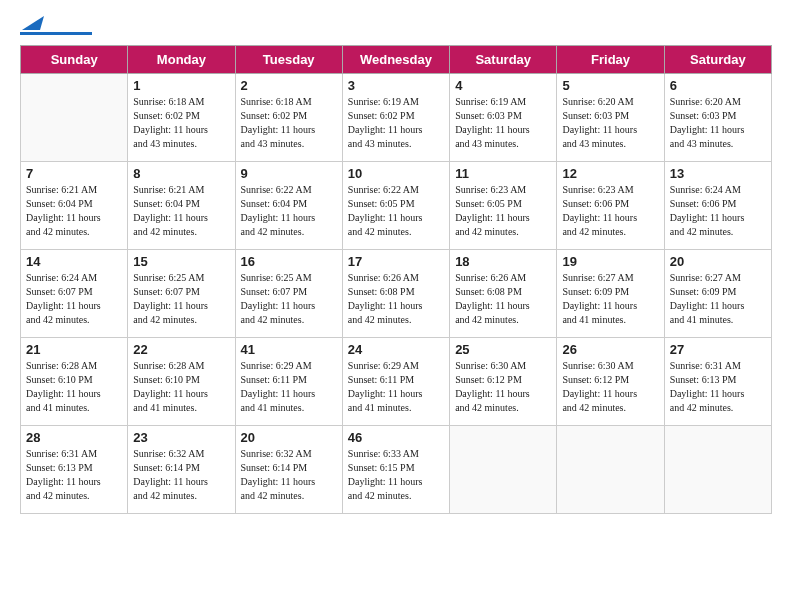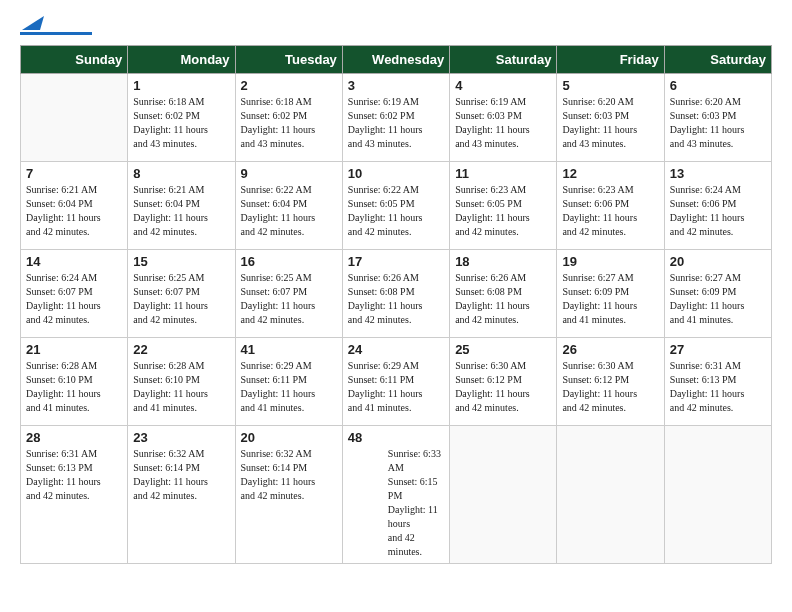--- a/index.html
+++ b/index.html
@@ -33,23 +33,23 @@
       font-size: 16px;
       font-weight: normal;
       color: #444;
     }
     .calendar {
       width: 100%;
       border-collapse: collapse;
       font-size: 11px;
     }
     .calendar th {
-      background-color: #14532d;
+      background-color: #be185d;
       color: #fff;
-      text-align: right;
+      text-align: center;
       padding: 6px 5px;
       font-size: 13px;
       border: 1px solid #aaa;
     }
     .calendar td {
       vertical-align: top;
       border: 1px solid #ccc;
       padding: 4px 5px;
       width: calc(100% / 7);
       min-height: 80px;
@@ -318,22 +318,22 @@
 and 42 minutes.</div>
         </td>
         <td>
           <div class="day-num">20</div>
           <div class="day-info" style="white-space: pre-line;">Sunrise: 6:32 AM
 Sunset: 6:14 PM
 Daylight: 11 hours
 and 42 minutes.</div>
         </td>
         <td>
-          <div class="day-num">48</div>
-          <div class="day-info" style="white-space: pre-line; margin-left: 40px;">Sunrise: 6:33 AM
+          <div class="day-num">46</div>
+          <div class="day-info" style="white-space: pre-line;">Sunrise: 6:33 AM
 Sunset: 6:15 PM
 Daylight: 11 hours
 and 42 minutes.</div>
         </td>
         <td class="empty-cell"></td>
         <td class="empty-cell"></td>
         <td class="empty-cell"></td>
       </tr>
     </tbody>
 </table>

